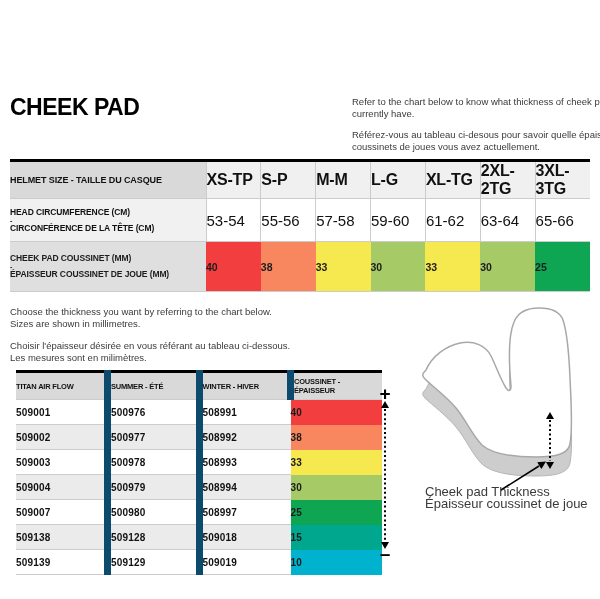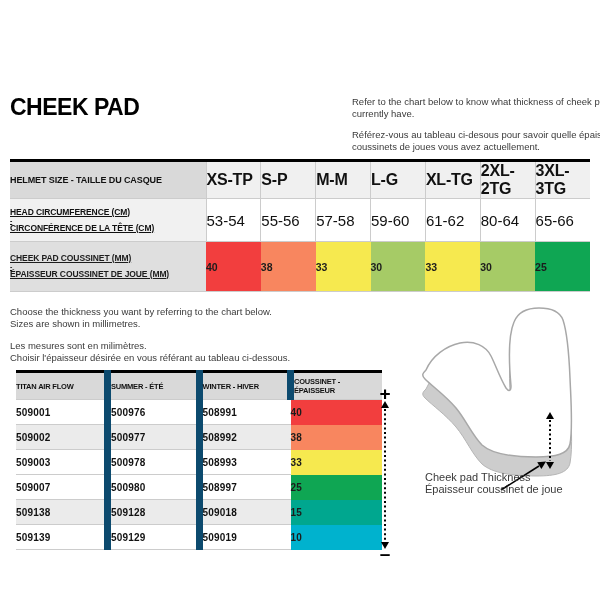--- a/index.html
+++ b/index.html
@@ -24,21 +24,21 @@
   .t1 td{border-bottom:1px solid #ccc;border-left:1px solid #ccc;}
   .t1 td:first-child{border-left:none;}
   .t1 .hdr td{height:31px;background:#F0F0F0;font-weight:700;font-size:16px;letter-spacing:-0.2px;}
   .t1 .hdr td.lbl{background:#D9D9D9;font-size:9px;}
   .t1 .circ td{height:42px;font-size:15px;background:#fff;}
   .t1 .thick td{height:49px;font-size:10.5px;font-weight:700;border-left:none;color:#1c1c1c;}
   .t1 td.lbl{font-weight:700;font-size:8.5px;letter-spacing:-0.1px;}
   .t1 .circ td.lbl{background:#F1F1F1;}
   .t1 .thick td.lbl{background:#DFDFDF;}
   .lbl .sep{font-size:7px;line-height:5px;font-weight:700;}
-  .lbl div{line-height:11px;text-decoration:underline;}
+  .lbl div{line-height:11px;}
 
   
   .note{position:absolute;left:10px;top:306px;width:330px;font-size:9.5px;
         line-height:12px;color:#3a3a3a;}
   .note .blk{margin-bottom:10px;}
 
   
   .t2{position:absolute;left:16px;top:370px;width:366px;border-top:3px solid #000;}
   .t2 td{height:24px;border-bottom:1px solid #ccc;border-left:7px solid #0c4a6e;
          font-size:10px;font-weight:700;letter-spacing:0.2px;}
@@ -49,21 +49,21 @@
   .t2 tr.alt td.cth{background:none;}
 
   
   .pm{position:absolute;left:376px;top:386px;width:18px;display:flex;
       flex-direction:column;align-items:center;color:#000;}
   .pm .plus{font-size:19px;font-weight:900;line-height:15px;}
   .pm .minus{font-size:19px;font-weight:900;line-height:9px;}
 
   
   .pad-svg{position:absolute;left:398px;top:306px;}
-  .pad-label{position:absolute;left:425px;top:472px;font-size:11px;
+  .pad-label{position:absolute;left:425px;top:486px;font-size:13px;
              line-height:11.5px;color:#3a3a3a;}
 </style>
 </head>
 <body>
 
 <div id="page">
 
   <div class="title">
     <div>CHEEK PAD</div>
   </div>
@@ -99,21 +99,21 @@
       <td class="lbl">
         <div>HEAD CIRCUMFERENCE (CM)</div>
         <div class="sep">-</div>
         <div>CIRCONFÉRENCE DE LA TÊTE (CM)</div>
       </td>
       <td>53-54</td>
       <td>55-56</td>
       <td>57-58</td>
       <td>59-60</td>
       <td>61-62</td>
-      <td>80-64</td>
+      <td>63-64</td>
       <td>65-66</td>
     </tr>
     <tr class="thick">
       <td class="lbl">
         <div>CHEEK PAD COUSSINET (MM)</div>
         <div class="sep">-</div>
         <div>ÉPAISSEUR COUSSINET DE JOUE (MM)</div>
       </td>
       <td style="background-color: rgb(242, 62, 62);">40</td>
       <td style="background-color: rgb(248, 134, 95);">38</td>
@@ -125,22 +125,22 @@
     </tr>
   </tbody>
     </table>
 
   <div class="note">
     <div class="blk">
       <div>Choose the thickness you want by referring to the chart below.</div>
       <div>Sizes are shown in millimetres.</div>
     </div>
     <div class="blk">
+      <div>Choisir l'épaisseur désirée en vous référant au tableau ci-dessous.</div>
       <div>Les mesures sont en milimètres.</div>
-      <div>Choisir l'épaisseur désirée en vous référant au tableau ci-dessous.</div>
     </div>
   </div>
 
   <table class="t2">
     <colgroup>
         <col>
         <col>
         <col>
         <col>
       </colgroup>
@@ -161,20 +161,26 @@
       <td>509002</td>
       <td>500977</td>
       <td>508992</td>
       <td class="cth" style="background-color: rgb(248, 134, 95);">38</td>
     </tr>
     <tr>
       <td>509003</td>
       <td>500978</td>
       <td>508993</td>
       <td class="cth" style="background-color: rgb(246, 233, 79);">33</td>
+    </tr>
+    <tr class="alt">
+      <td>509004</td>
+      <td>500979</td>
+      <td>508994</td>
+      <td class="cth" style="background-color: rgb(166, 203, 102);">30</td>
     </tr>
     <tr>
       <td>509007</td>
       <td>500980</td>
       <td>508997</td>
       <td class="cth" style="background-color: rgb(15, 166, 83);">25</td>
     </tr>
     <tr class="alt">
       <td>509138</td>
       <td>509128</td>

